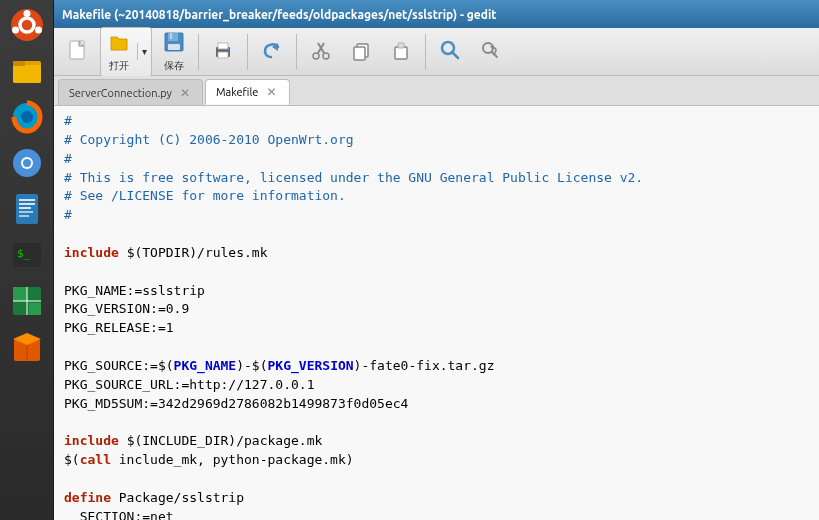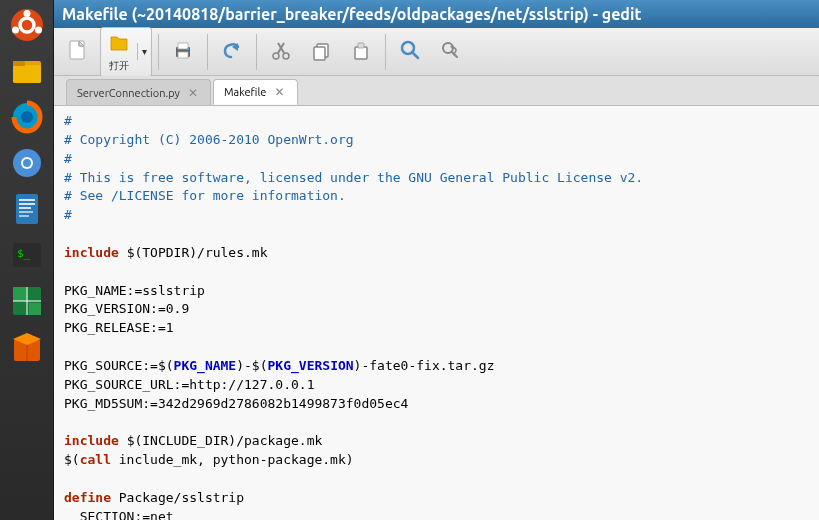--- a/index.html
+++ b/index.html
@@ -38,21 +38,21 @@
     }
 
     
     .titlebar {
       background: linear-gradient(to bottom, #4a90c4 0%, #2a6a9c 100%);
       height: 28px;
       display: flex;
       align-items: center;
       padding: 0 8px;
       color: white;
-      font-size: 16px;
+      font-size: 12px;
       font-weight: bold;
       flex-shrink: 0;
     }
 
     
     .toolbar {
       background: linear-gradient(to bottom, #f0f0f0 0%, #dcdcdc 100%);
       height: 48px;
       display: flex;
       align-items: center;
@@ -93,21 +93,21 @@
     }
     .toolbar-btn-group .toolbar-btn:first-child { border-radius: 3px 0 0 3px; }
     .toolbar-btn-group .toolbar-btn:last-child { border-radius: 0 3px 3px 0; border-left: 1px solid #bbb; min-width: 14px; padding: 3px 3px; }
 
     
     .tabbar {
       background: #e0e0e0;
       height: 30px;
       display: flex;
       align-items: flex-end;
-      padding: 0 12px;
+      padding: 0 4px;
       border-bottom: 1px solid #bbb;
       flex-shrink: 0;
     }
     .tab {
       display: flex;
       align-items: center;
       padding: 4px 10px;
       font-size: 11px;
       cursor: pointer;
       border: 1px solid #bbb;
@@ -260,20 +260,31 @@
             <path d="M3 6 h6 l2 2 h8 v11 h-16 z" fill="#f0b800" stroke="#cc8800" stroke-width="0.8"></path>
           </svg>
         </span>
         <span>打开</span>
       </div>
       <div class="toolbar-btn">
         <span>▾</span>
       </div>
     </div>
 
+    <div class="toolbar-btn">
+      <span class="icon">
+        <svg width="22" height="22" viewBox="0 0 22 22">
+          <rect x="2" y="2" width="18" height="18" rx="1" fill="#4a8cc4" stroke="#2a6aa4" stroke-width="0.8"></rect>
+          <rect x="5" y="2" width="10" height="8" fill="#7ab0d8"></rect>
+          <rect x="7" y="2" width="2" height="6" fill="#cce"></rect>
+          <rect x="5" y="13" width="12" height="6" rx="1" fill="#dde"></rect>
+        </svg>
+      </span>
+      <span>保存</span>
+    </div>
 
     <div class="toolbar-sep"></div>
 
     <div class="toolbar-btn">
       <span class="icon">
         <svg width="22" height="22" viewBox="0 0 22 22">
           <rect x="4" y="8" width="14" height="10" rx="1" fill="#666"></rect>
           <rect x="6" y="4" width="10" height="6" fill="white" stroke="#aaa" stroke-width="0.8"></rect>
           <rect x="6" y="13" width="10" height="6" fill="white" stroke="#aaa" stroke-width="0.8"></rect>
           <rect x="15" y="9" width="2" height="2" fill="#4af"></rect>

